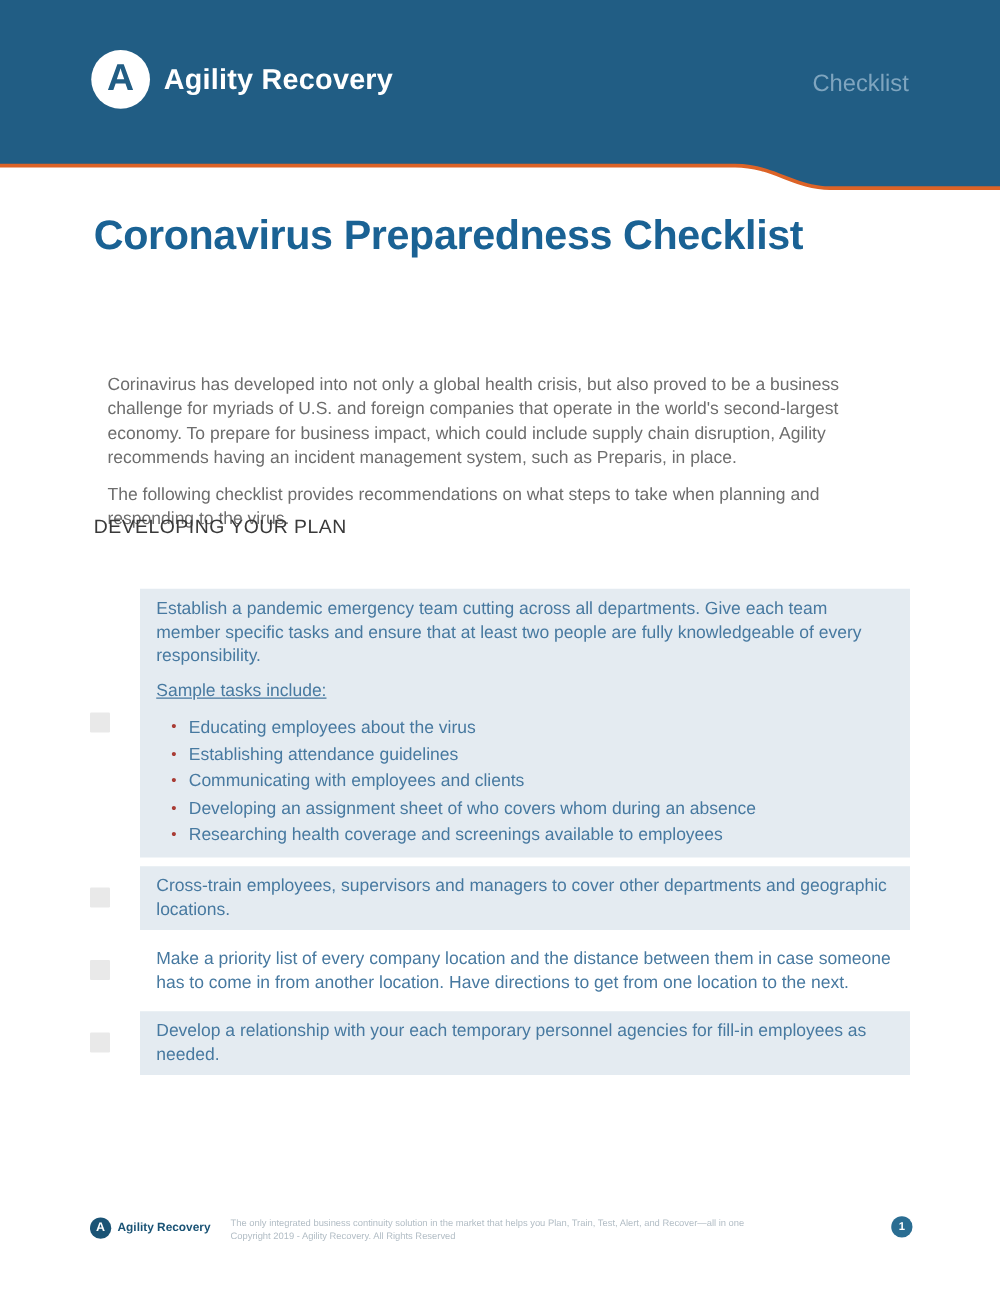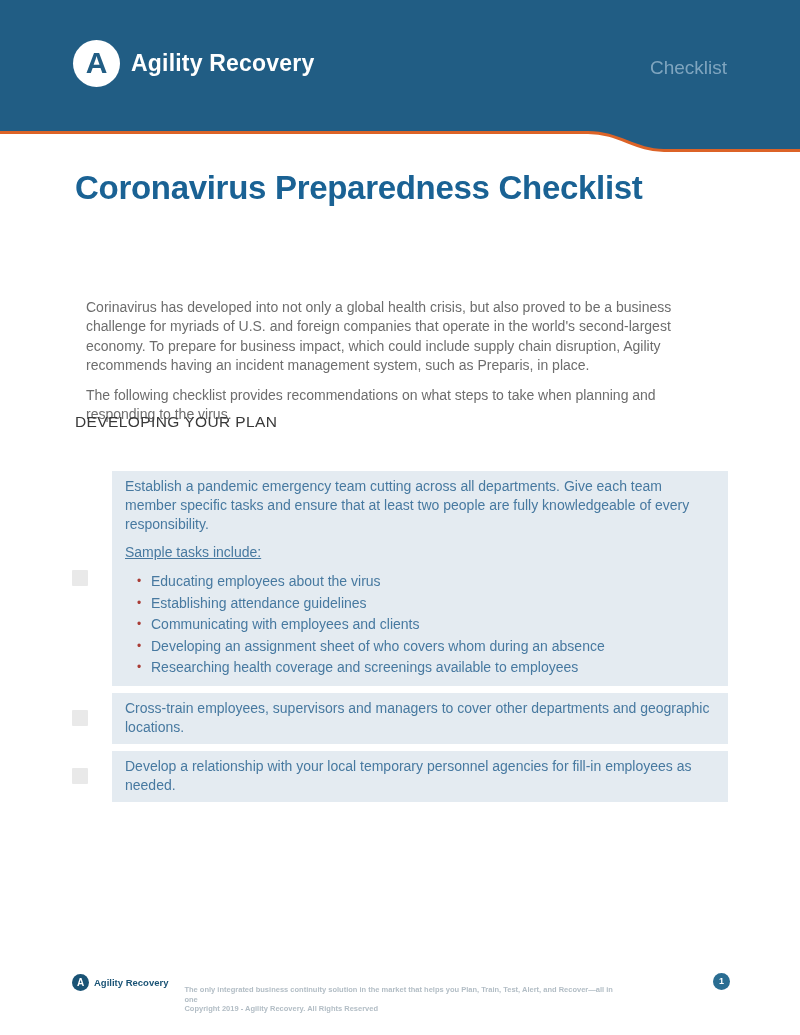--- a/index.html
+++ b/index.html
@@ -42,21 +42,21 @@
   .tasks li::before { content:"\2022"; position:absolute; left:2px; top:0;
                       color:var(--bullet-red,#a93c35); font-size:12px; }
 
   
   .footer { position:absolute; top:973px; left:72px; right:70px; display:flex; align-items:flex-start; }
   .f-brand { display:flex; align-items:center; margin-top:1px; }
   .f-logo { width:17px; height:17px; border-radius:50%; background:var(--footer-blue,#1a5375);
             color:#fff; font-size:10px; font-weight:bold; display:flex; align-items:center;
             justify-content:center; flex:none; }
   .f-brand-name { color:var(--footer-blue,#1a5375); font-size:9.5px; font-weight:bold; margin-left:5px; }
-  .f-text { margin-left:16px; width:430px; color:#b2bdc5; font-size:7.5px; line-height:9.5px; margin-top:12px;font-weight:bold; }
+  .f-text { margin-left:16px; width:430px; color:#b2bdc5; font-size:7.5px; line-height:9.5px; margin-top:1px; }
   .f-page { margin-left:auto; width:17px; height:17px; border-radius:50%; background:var(--badge-blue,#2a6d92);
             color:#fff; font-size:9px; font-weight:bold; text-align:center; line-height:17px; }
 </style>
 </head>
 <body>
 
 <div class="page">
 
   <div class="banner">
     <svg width="800" height="154" viewBox="0 0 800 154">
@@ -97,22 +97,28 @@
         </div>
       </div>
       <div class="row">
         <div class="box"></div>
         <div class="content hl">
           <p>Cross-train employees, supervisors and managers to cover other departments and geographic locations.</p>
         </div>
       </div>
       <div class="row">
         <div class="box"></div>
+        <div class="content">
+          <p>Make a priority list of every company location and the distance between them in case someone has to come in from another location. Have directions to get from one location to the next.</p>
+        </div>
+      </div>
+      <div class="row">
+        <div class="box"></div>
         <div class="content hl">
-          <p>Develop a relationship with your local temporary personnel agencies for fill-in employees as needed.</p>
+          <p>Develop a relationship with your each temporary personnel agencies for fill-in employees as needed.</p>
         </div>
       </div>
     </div>
 
   <div class="footer">
     <div class="f-brand">
       <span class="f-logo">
         <span>A</span>
       </span>
       <span class="f-brand-name">Agility Recovery</span>

